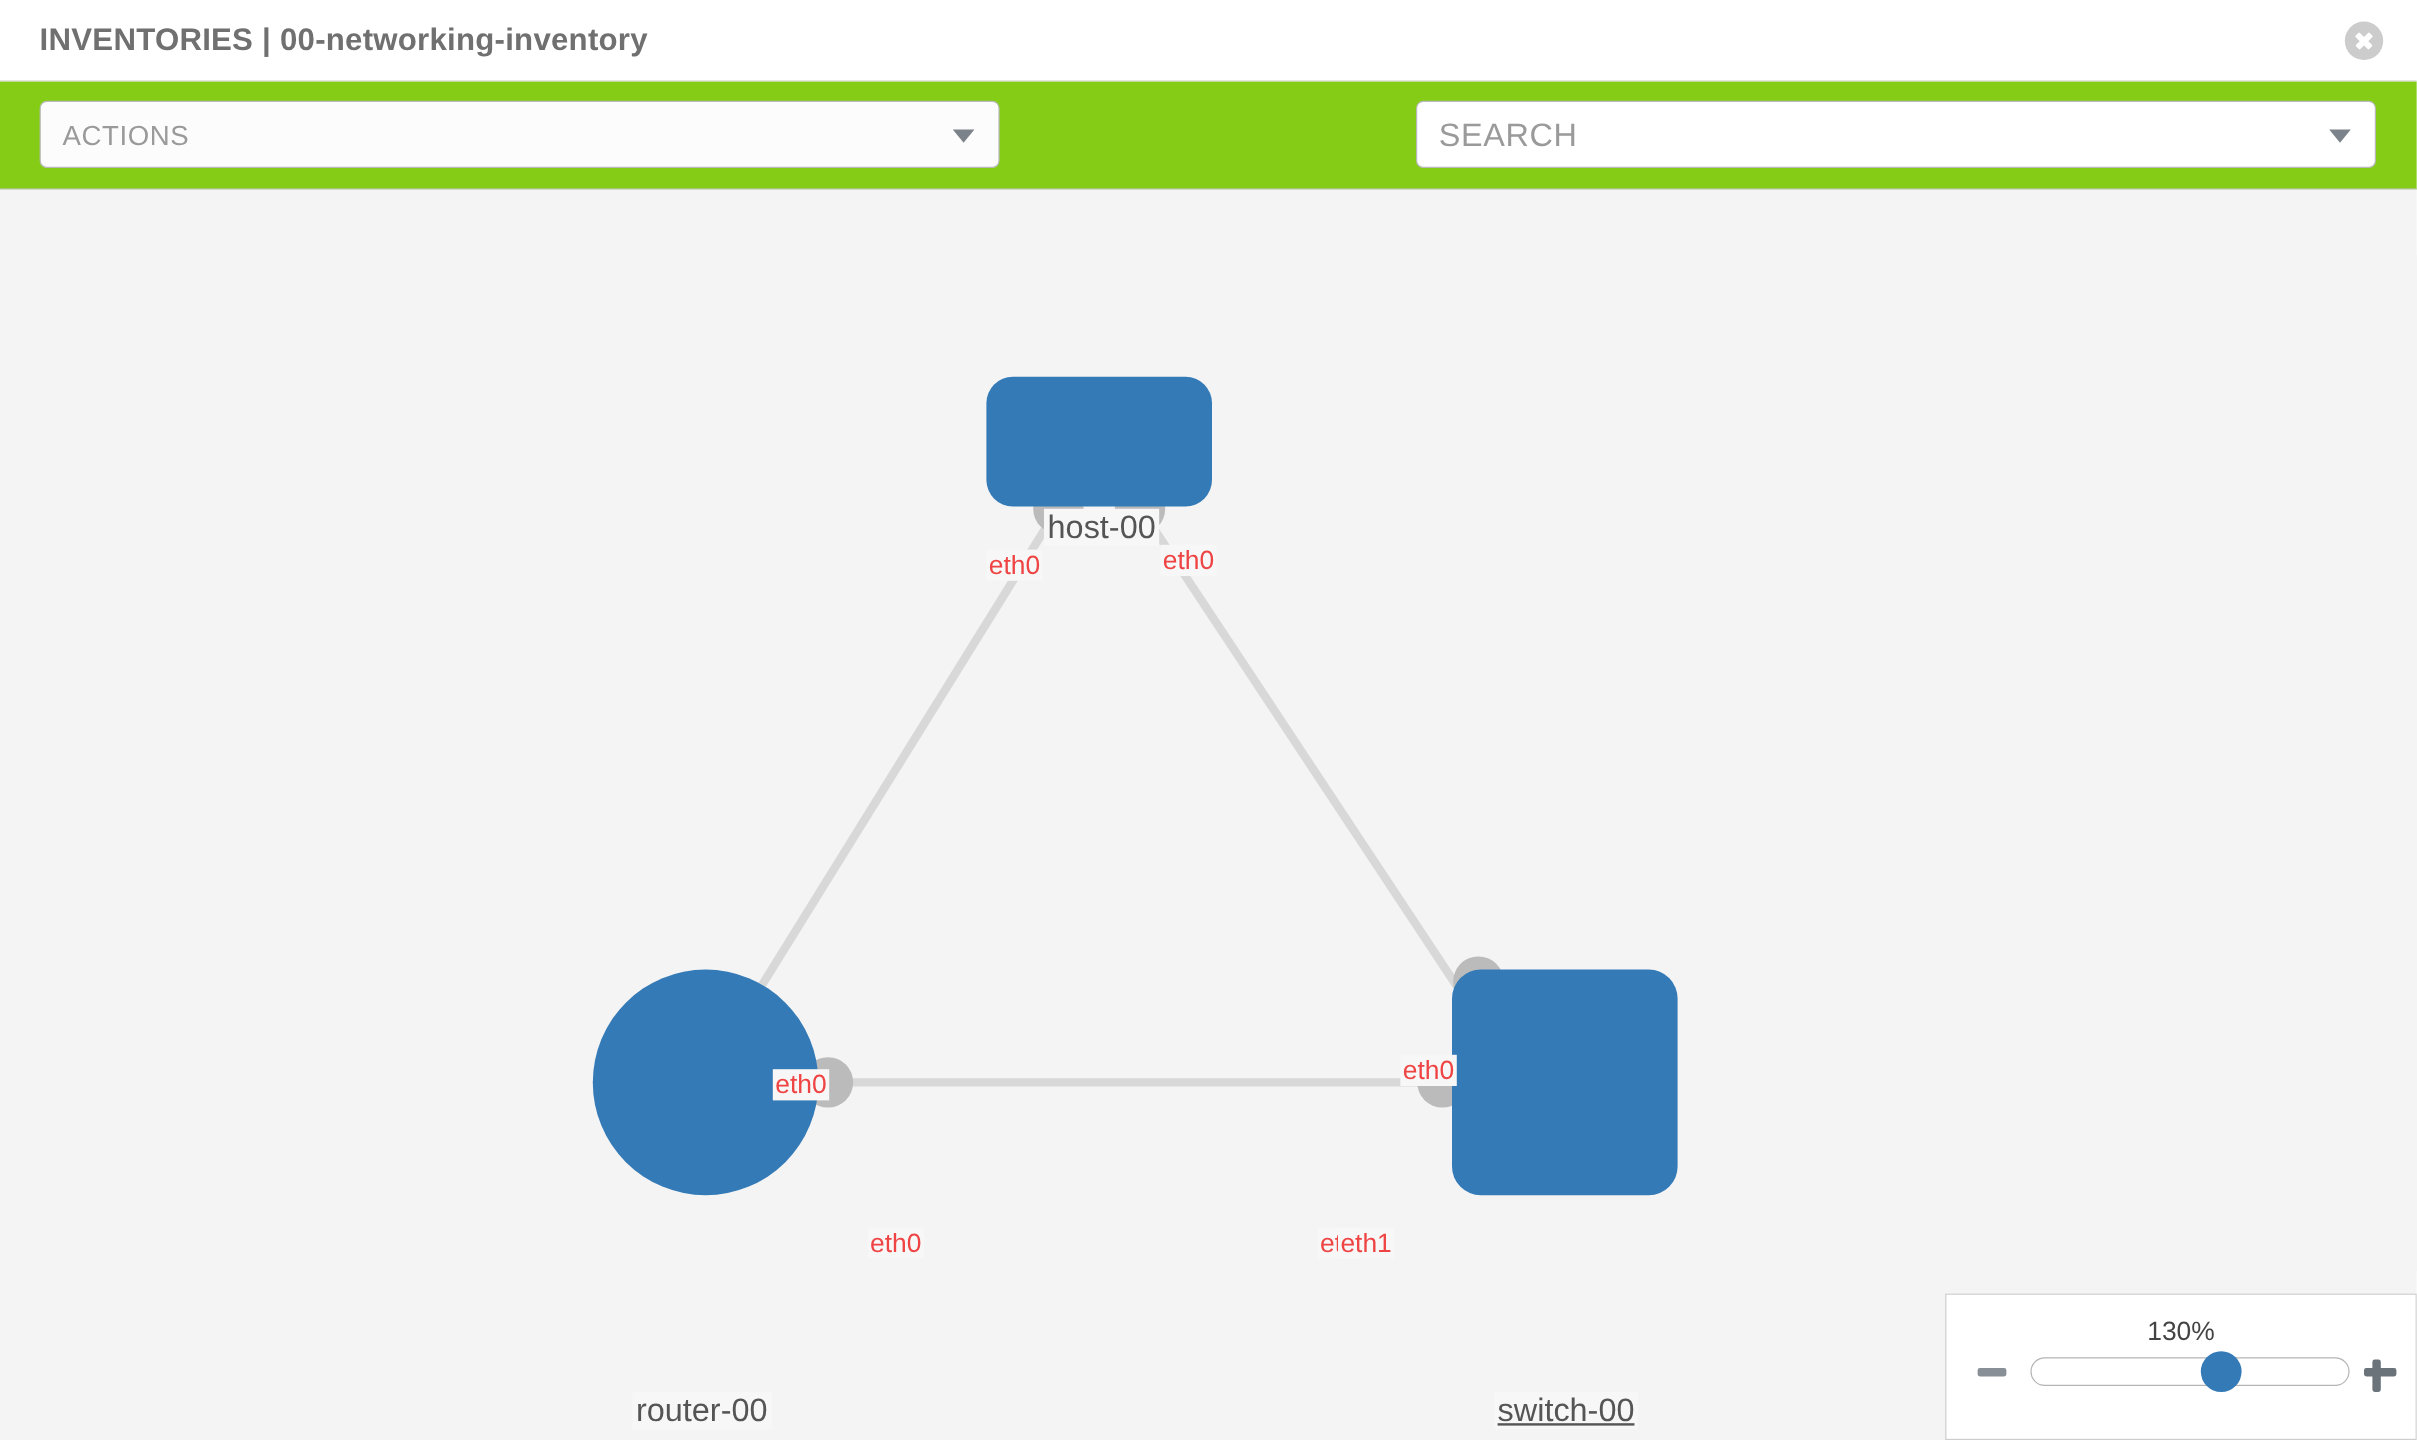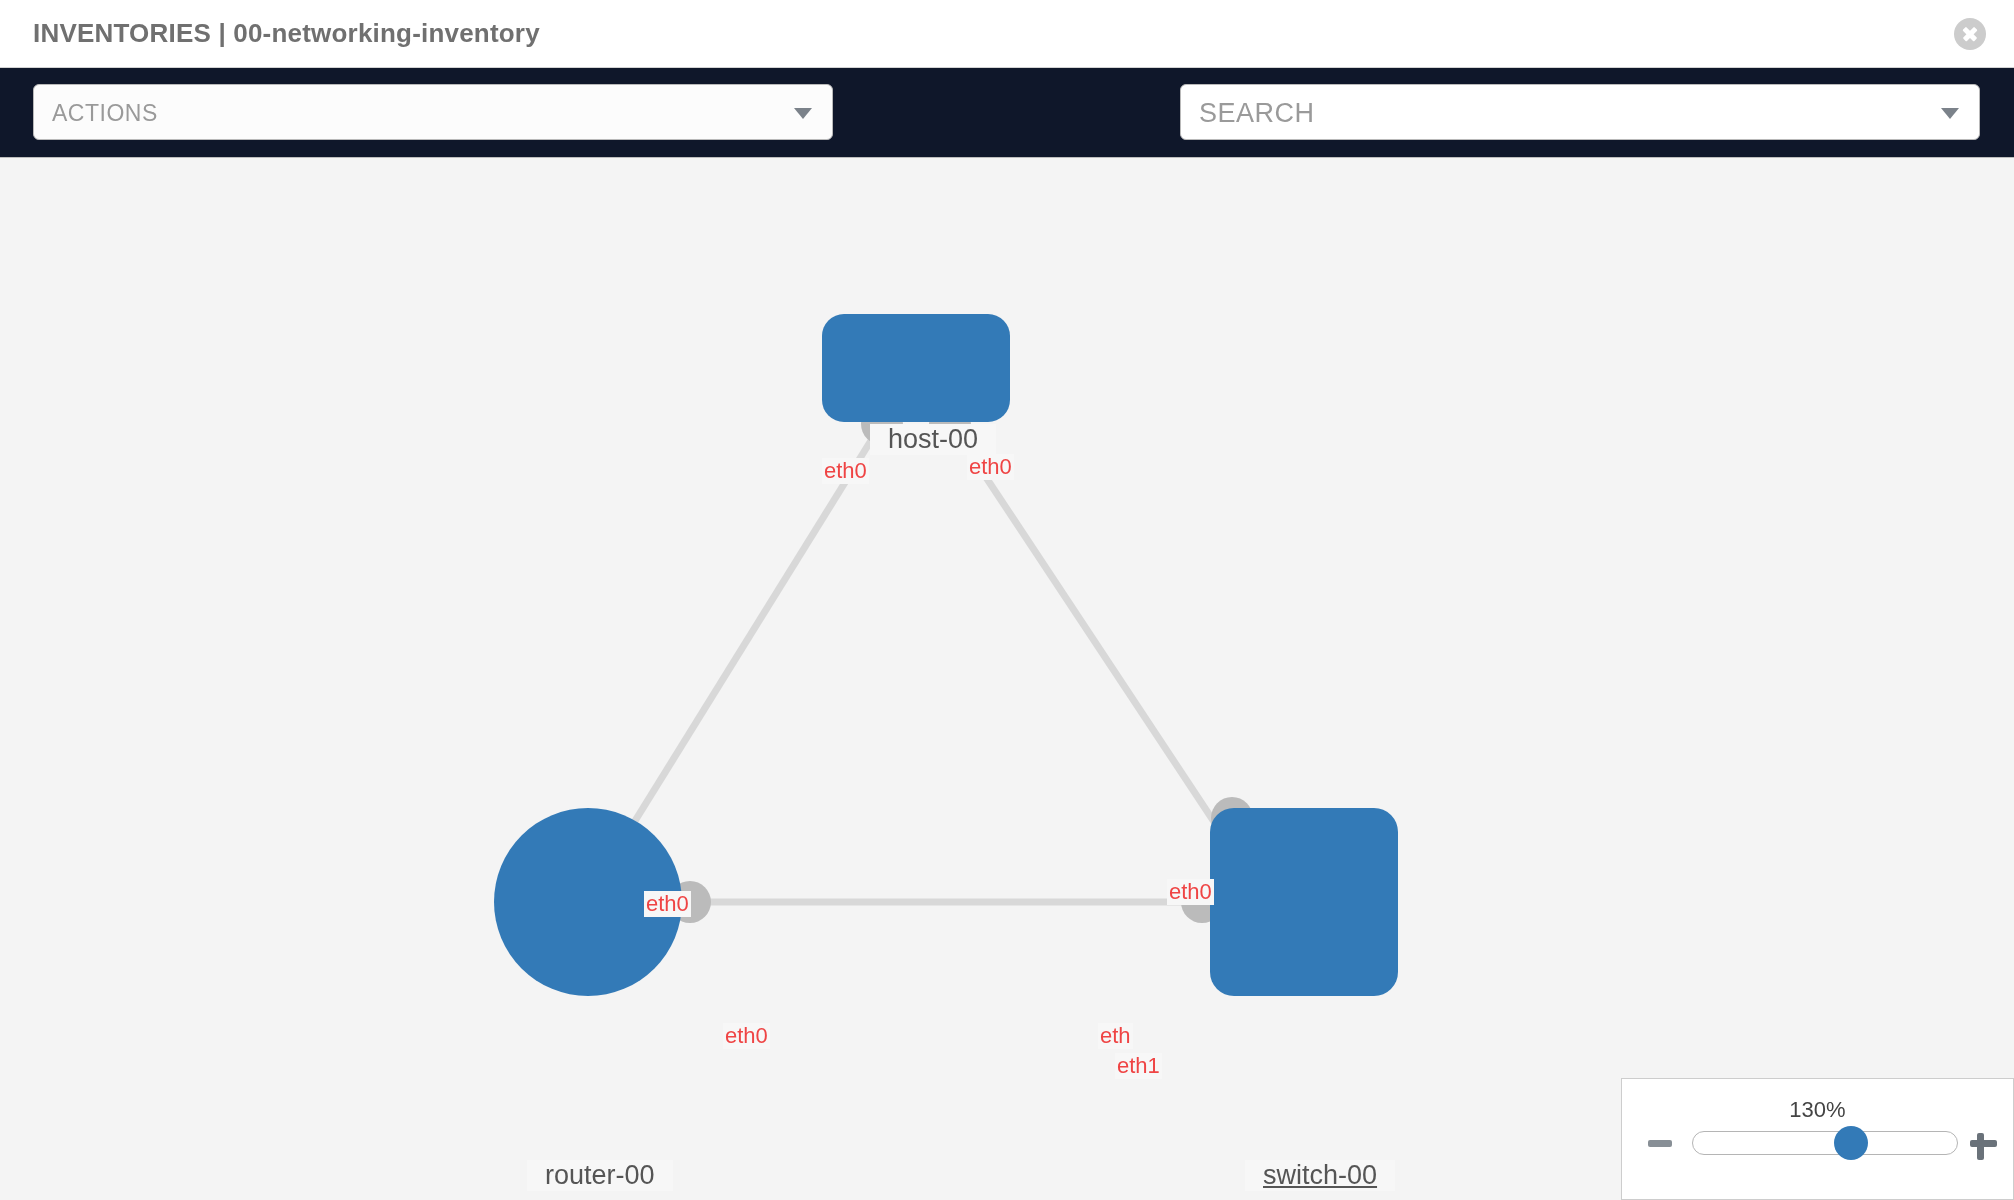--- a/index.html
+++ b/index.html
@@ -64,21 +64,21 @@
   }
   .close-button::before { transform: translate(-50%,-50%) rotate(45deg); }
   .close-button::after  { transform: translate(-50%,-50%) rotate(-45deg); }
 
   
   .toolbar {
     position: absolute;
     left: 0; top: 68px;
     width: 2014px;
     height: 90px;
-    background: #0f172a;
+    background: #84cc16;
     border-bottom: 1px solid #bdbdbd;
     box-sizing: border-box;
   }
   .actions-select {
     position: absolute;
     left: 33px;
     top: 16px;
     width: 800px;
     height: 56px;
     background: #fcfcfc;
@@ -168,21 +168,21 @@
   .node-shape {
     position: absolute;
     background: #337ab7;
   }
   .node-label {
     position: absolute;
     font-size: 27px;
     color: #555555;
     background: #f7f7f7;
     white-space: nowrap;
-    padding: 0 18px;
+    padding: 0 3px;
   }
 
   
   #node-host { left: 822px; top: 156px; }
   #node-host .node-shape {
     left: 0; top: 0;
     width: 188px; height: 108px;
     border-radius: 22px;
   }
   #node-host .node-label {
@@ -402,21 +402,21 @@
       </svg>
       <div class="node-label">switch-00</div>
     </div>
 
     <div class="edge-label" style="left:822px; top:300px;">eth0</div>
     <div class="edge-label" style="left:967px; top:296px;">eth0</div>
     <div class="edge-label" style="left:644px; top:733px;">eth0</div>
     <div class="edge-label" style="left:1167px; top:721px;">eth0</div>
     <div class="edge-label" style="left:723px; top:865px;">eth0</div>
     <div class="edge-label" style="left:1098px; top:865px;">eth</div>
-    <div class="edge-label" style="left:1115px; top:895px;">eth1</div>
+    <div class="edge-label" style="left:1115px; top:865px;">eth1</div>
 
   </div>
 
   <div class="zoom-panel">
     <div class="zoom-value">130%</div>
     <div class="zoom-minus"></div>
     <div class="zoom-slider">
       <div class="zoom-thumb" style="left: 60%;"></div>
     </div>
     <div class="zoom-plus"></div>

